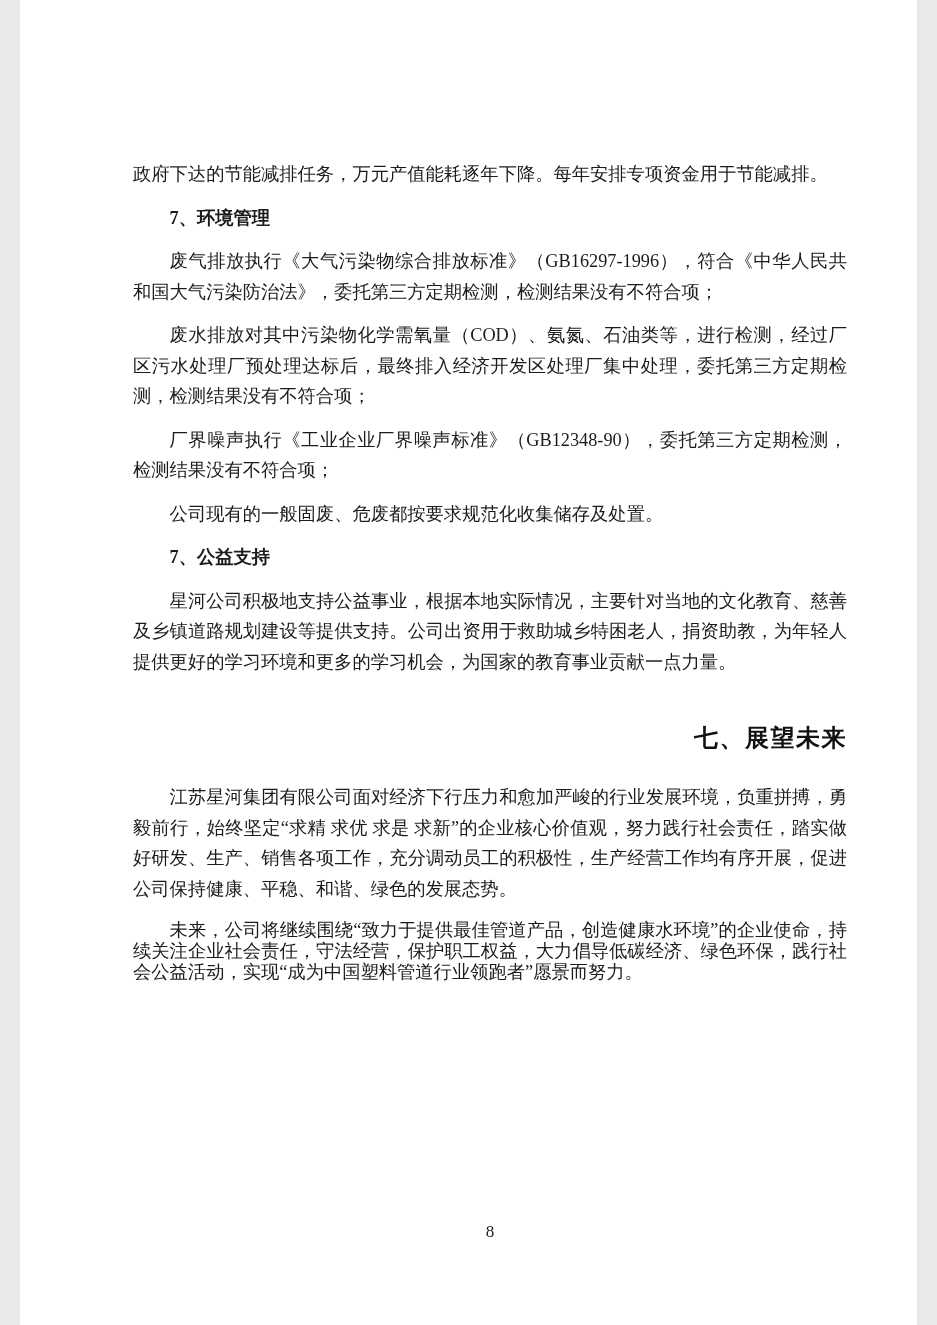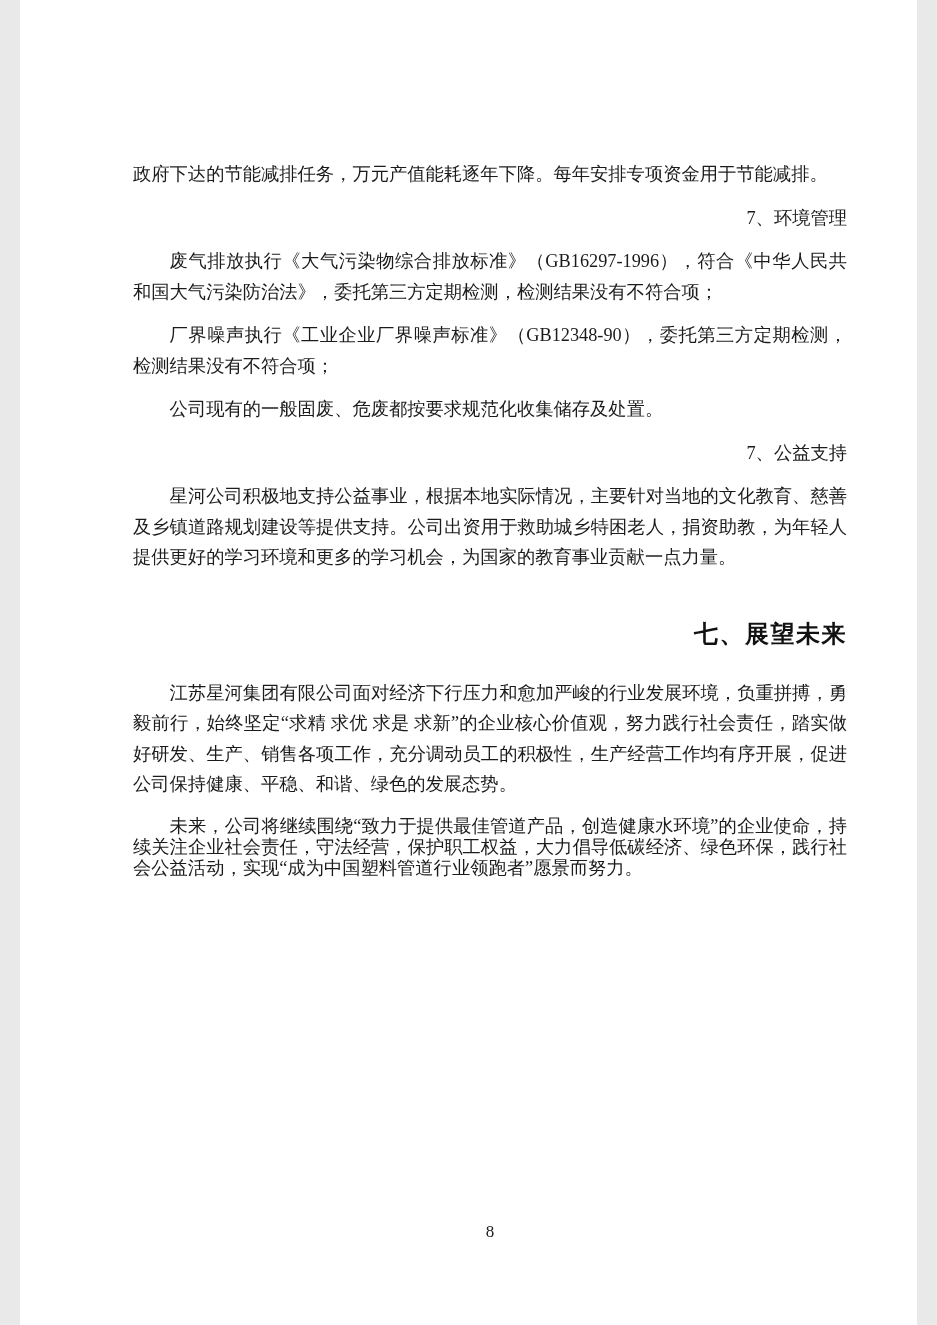--- a/index.html
+++ b/index.html
@@ -28,21 +28,22 @@
   }
   .page-body p {
     margin: 13px 0 0 0;
     text-indent: 2em;
   }
   .page-body p.continuation {
     margin-top: 0;
     text-indent: 0;
   }
   .page-body p.subheading {
-    text-align: right;
+    text-align: left;
+    font-weight: bold;
   }
   .page-body h1.section-heading {
     font-family: "DejaVu Sans", "Liberation Sans", sans-serif;
     font-weight: bold;
     font-size: 24px;
     line-height: 34px;
     letter-spacing: 1.5px;
     text-align: right;
     text-indent: 0;
     margin: 44px 0 0 0;
@@ -67,20 +68,21 @@
   }
 </style>
 </head>
 <body>
 
 <div class="page">
   <div class="page-body">
     <p class="continuation">政府下达的节能减排任务，万元产值能耗逐年下降。每年安排专项资金用于节能减排。</p>
     <p class="subheading">7、环境管理</p>
     <p>废气排放执行《大气污染物综合排放标准》（GB16297-1996），符合《中华人民共和国大气污染防治法》，委托第三方定期检测，检测结果没有不符合项；</p>
+    <p>废水排放对其中污染物化学需氧量（COD）、氨氮、石油类等，进行检测，经过厂区污水处理厂预处理达标后，最终排入经济开发区处理厂集中处理，委托第三方定期检测，检测结果没有不符合项；</p>
     <p>厂界噪声执行《工业企业厂界噪声标准》（GB12348-90），委托第三方定期检测，检测结果没有不符合项；</p>
     <p>公司现有的一般固废、危废都按要求规范化收集储存及处置。</p>
     <p class="subheading">7、公益支持</p>
     <p>星河公司积极地支持公益事业，根据本地实际情况，主要针对当地的文化教育、慈善及乡镇道路规划建设等提供支持。公司出资用于救助城乡特困老人，捐资助教，为年轻人提供更好的学习环境和更多的学习机会，为国家的教育事业贡献一点力量。</p>
     <h1 class="section-heading">七、展望未来</h1>
     <p class="outlook-first">江苏星河集团有限公司面对经济下行压力和愈加严峻的行业发展环境，负重拼搏，勇毅前行，始终坚定“求精 求优 求是 求新”的企业核心价值观，努力践行社会责任，踏实做好研发、生产、销售各项工作，充分调动员工的积极性，生产经营工作均有序开展，促进公司保持健康、平稳、和谐、绿色的发展态势。</p>
     <p class="outlook-last">未来，公司将继续围绕“致力于提供最佳管道产品，创造健康水环境”的企业使命，持续关注企业社会责任，守法经营，保护职工权益，大力倡导低碳经济、绿色环保，践行社会公益活动，实现“成为中国塑料管道行业领跑者”愿景而努力。</p>
   </div>
   <div class="page-footer">
     <span>8</span>

